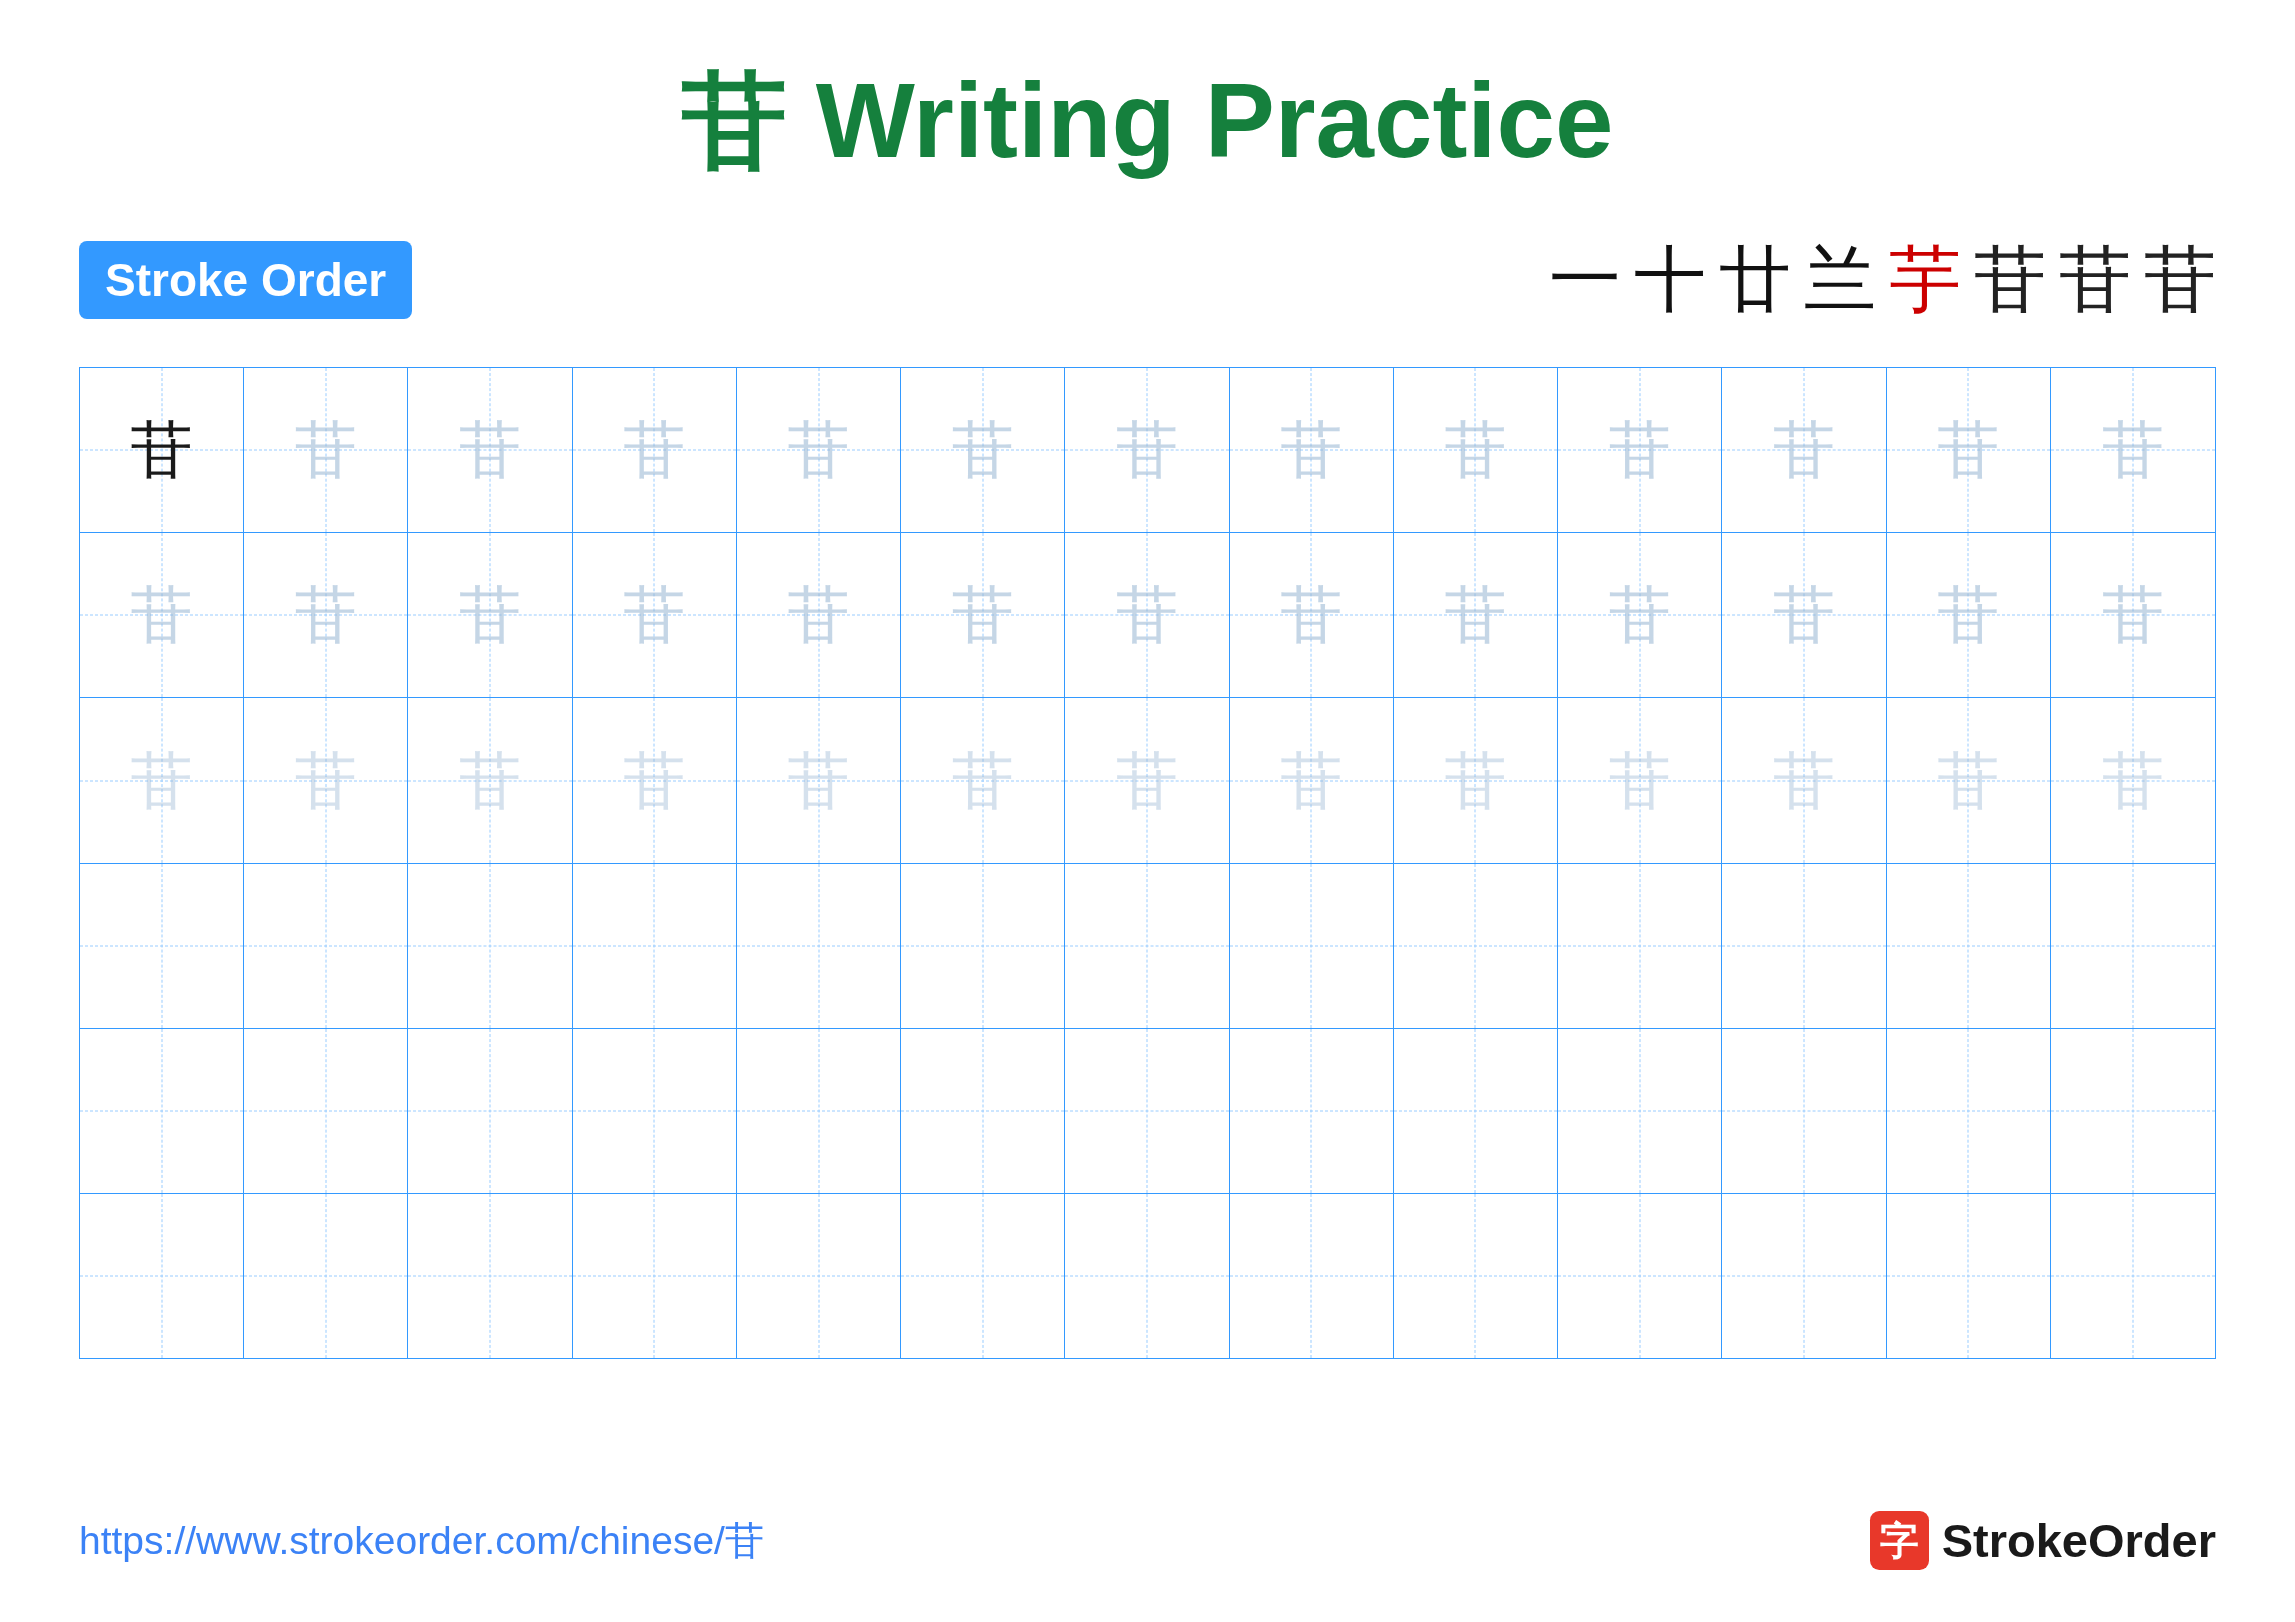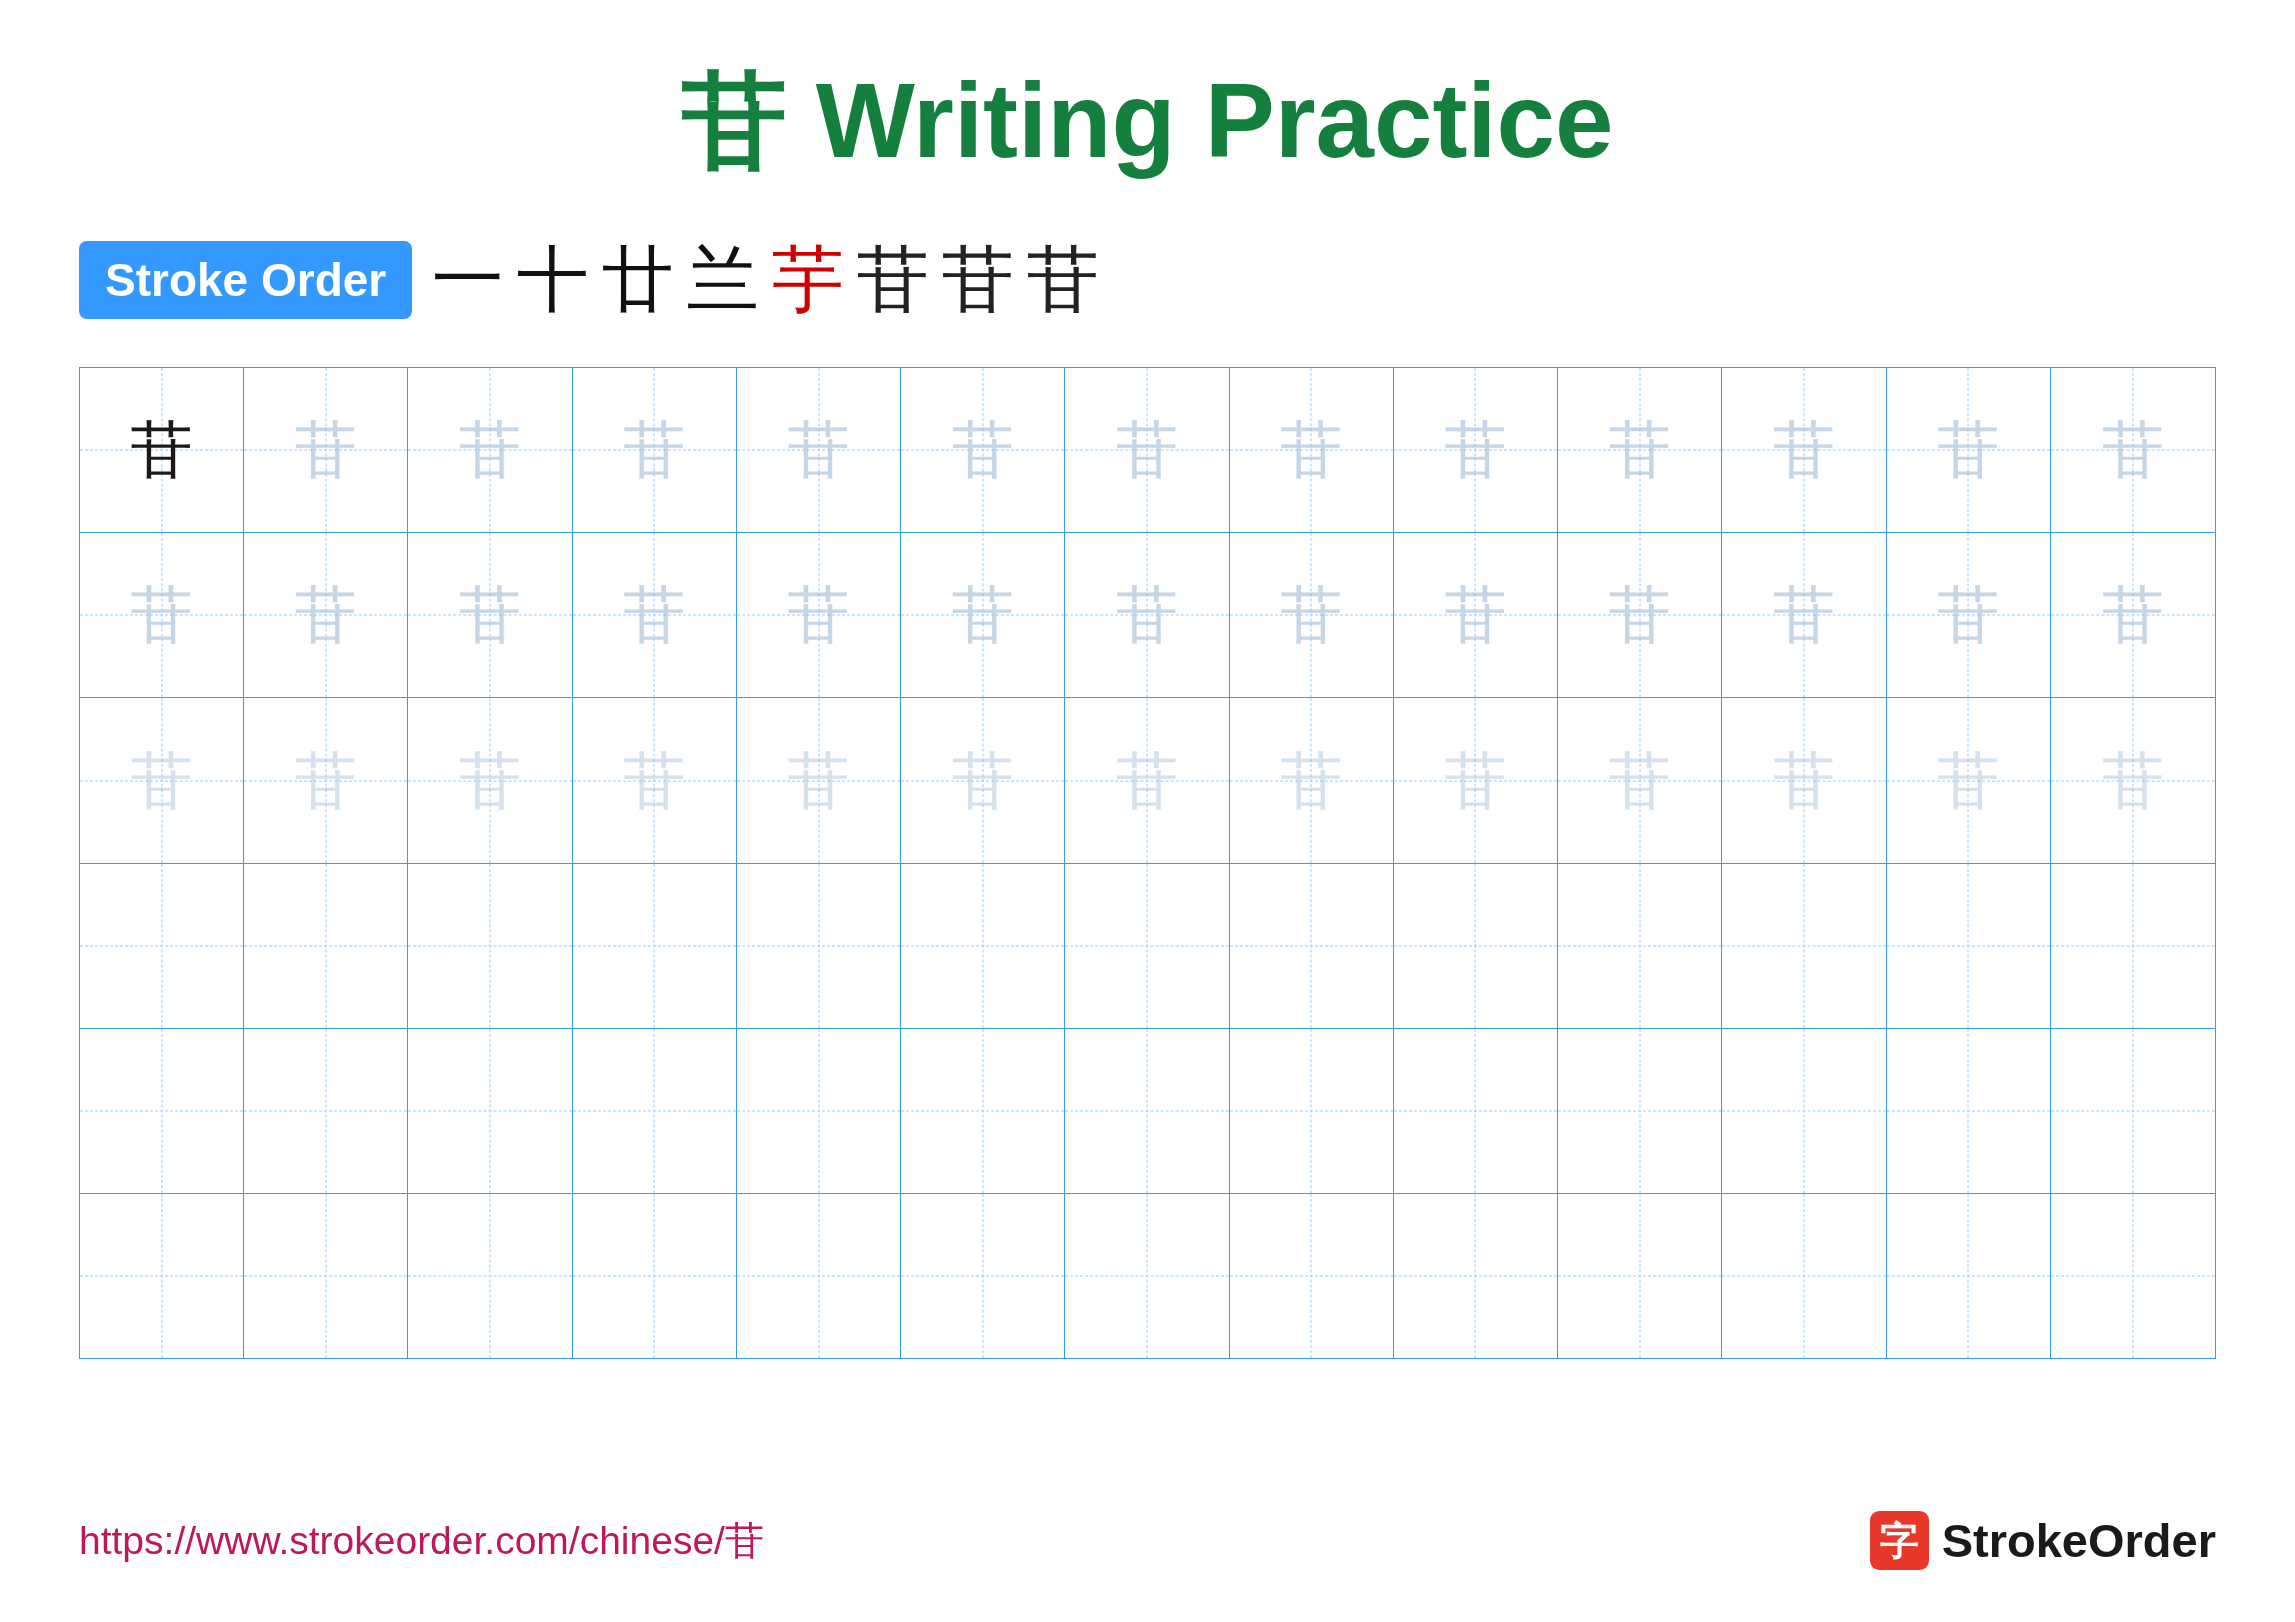--- a/index.html
+++ b/index.html
@@ -29,20 +29,21 @@
       margin-bottom: 39px;
       font-family: Arial, sans-serif;
     }
 
     
     .stroke-order-row {
       display: flex;
       align-items: center;
       margin-bottom: 39px;
       gap: 19.6px;
+      justify-content: space-between;
     }
 
     .stroke-order-badge {
       background-color: #3399ff;
       color: white;
       font-size: 46px;
       font-weight: bold;
       padding: 11.8px 26px;
       border-radius: 7.9px;
       white-space: nowrap;
@@ -132,21 +133,21 @@
       position: absolute;
       bottom: 52px;
       left: 79px;
       right: 79px;
       display: flex;
       align-items: center;
       justify-content: space-between;
     }
 
     .footer-url {
-      color: #be185d;
+      color: #3b82f6;
       font-size: 39px;
       text-decoration: none;
     }
 
     .footer-logo {
       display: flex;
       align-items: center;
       gap: 13px;
     }
 

